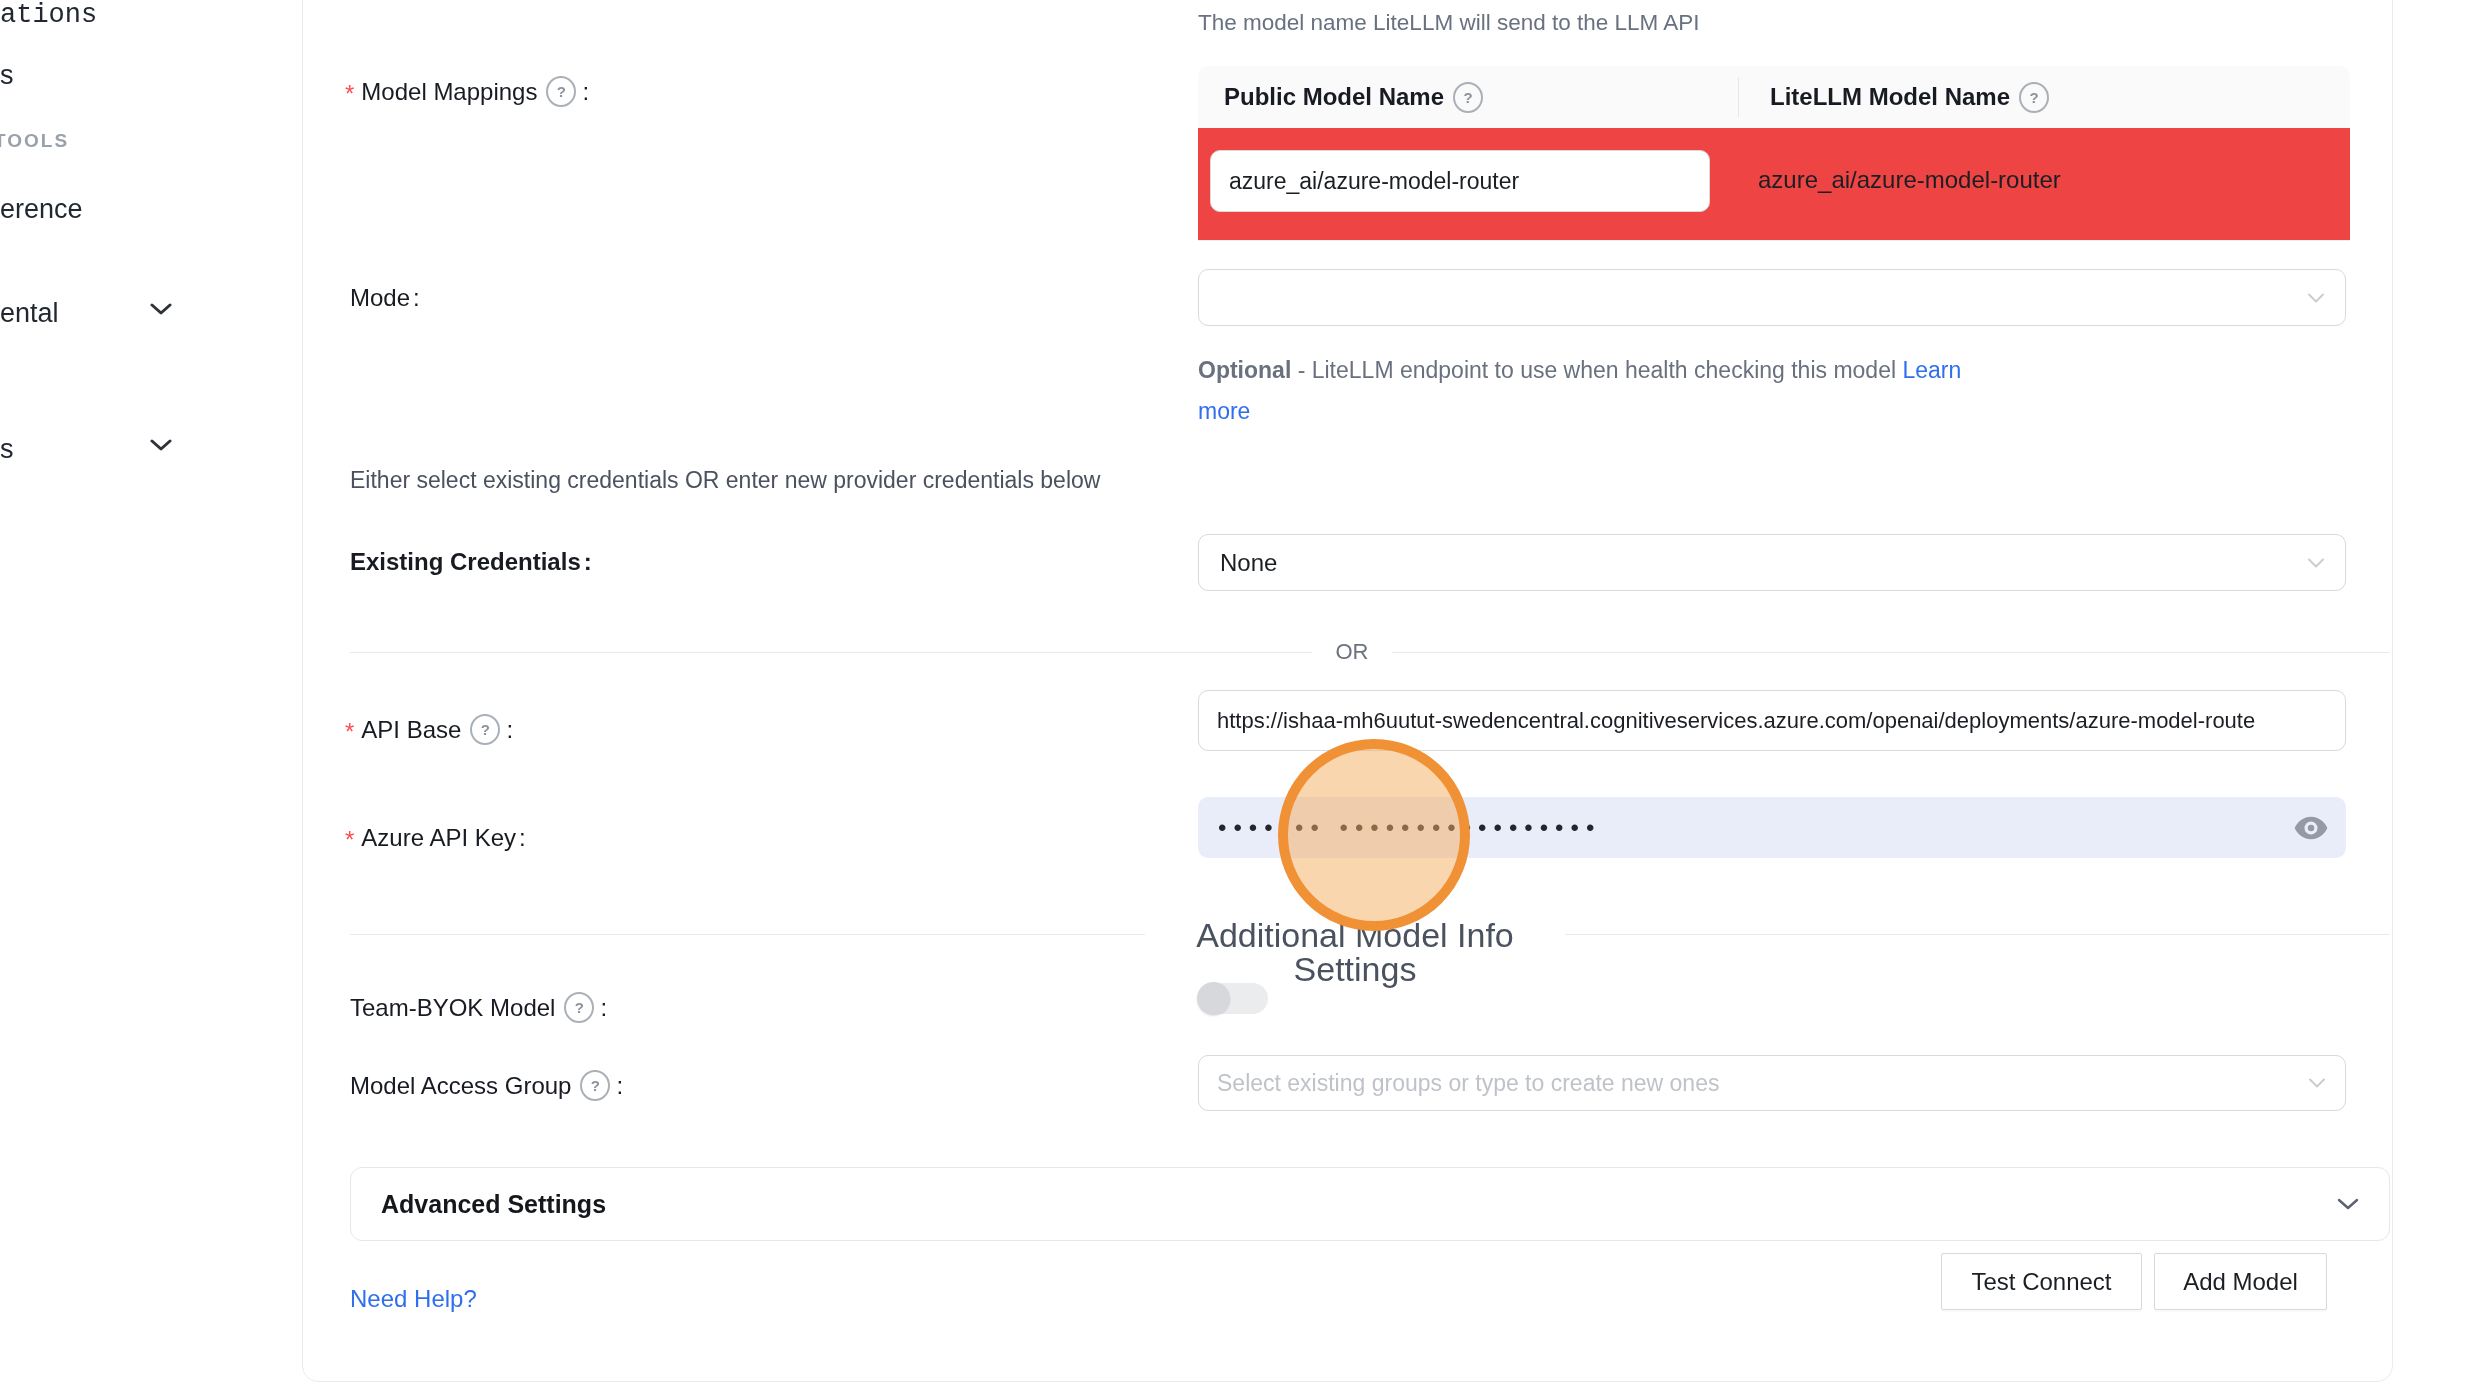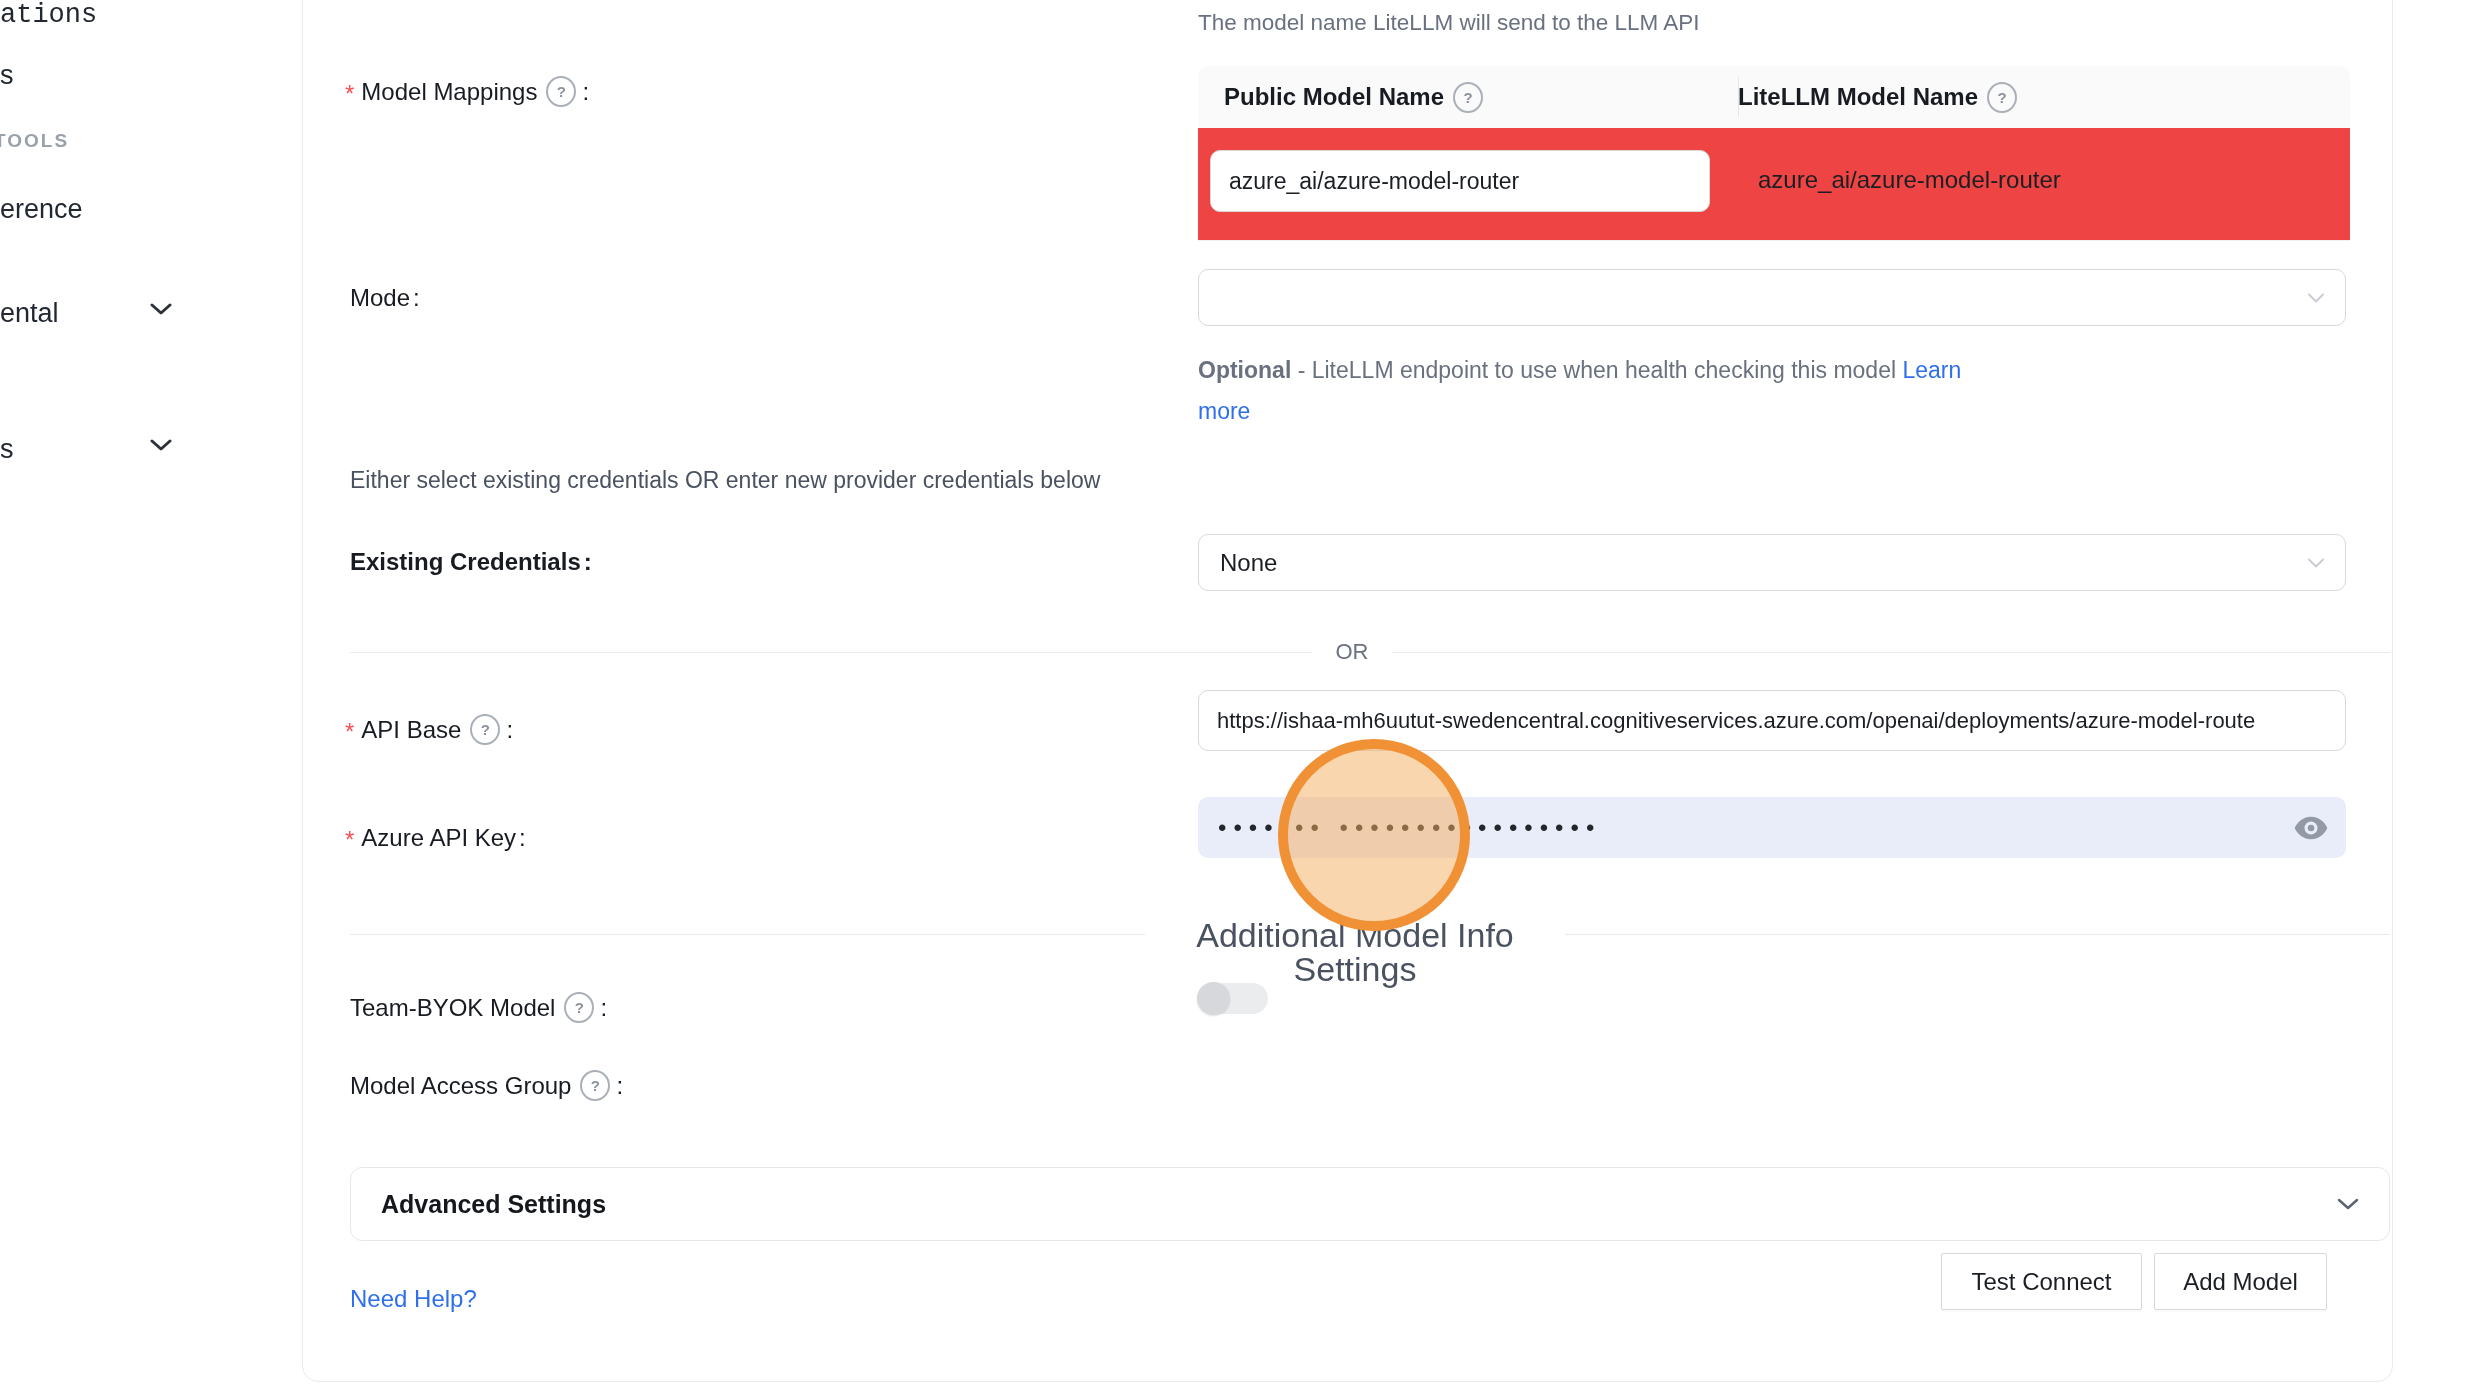--- a/index.html
+++ b/index.html
@@ -20,21 +20,21 @@
   .helper{font-size:22.5px;color:#697180;line-height:30px;}
   .flabel{display:flex;align-items:center;font-size:24px;color:#181c22;line-height:31px;white-space:nowrap;}
   .req{color:#ff4d4f;font-size:24px;margin-right:7px;margin-top:4px;}
   .colon{margin-left:3px;}
   .qicon{display:inline-flex;align-items:center;justify-content:center;width:26px;height:27px;margin:0 3px 0 9px;
          border:2px solid #aab0b8;border-radius:50%;font-size:15px;font-weight:700;color:#8b929b;flex:0 0 auto;cursor:pointer;}
   .link{color:#2f6feb;cursor:pointer;}
 
   
   .tbl-header{position:absolute;left:1198px;top:66px;width:1152px;height:62px;background:#fafafa;
-              border-radius:10px 10px 0 0;display:flex;align-items:center;}
+              border-radius:10px 10px 0 0;display:flex;align-items:center;gap:32px;}
   .th{display:flex;align-items:center;font-size:24px;font-weight:700;color:#181c22;}
   .th1{padding-left:26px;width:518px;box-sizing:border-box;}
   .th-divider{position:absolute;left:540px;top:11px;width:1px;height:40px;background:#e4e6e9;}
   .th2{padding-left:22px;}
   .tbl-body{position:absolute;left:1198px;top:128px;width:1152px;height:112px;background:#ef4444;border-bottom:1px solid #f0f1f3;}
   .cell-input{position:absolute;left:12px;top:22px;width:500px;height:62px;box-sizing:border-box;
               border:1.5px solid #d9d9d9;border-radius:10px;padding:0 18px;font-size:23px;color:#1b1f24;
               font-family:"Liberation Sans",sans-serif;outline:none;background:#fff;}
   .cell-text{position:absolute;left:560px;top:38px;font-size:24px;color:#1b1f24;}
 
@@ -209,20 +209,26 @@
     <div class="knob"></div>
   </div>
 
   <div class="abs flabel" style="left:350px;top:1070px;">
     <span>Model Access Group</span>
     <span class="qicon">
         <span>?</span>
       </span>
     <span class="colon">:</span>
   </div>
+  <div class="abs" style="left:1198px;top:1055px;width:1148px;height:56px;">
+    <input class="textinput" style="left: 0px; top: 0px; width: 1148px; height: 56px; font-size: 23px;" placeholder="Select existing groups or type to create new ones">
+    <svg class="sel-chev" width="18" height="11" viewBox="0 0 18 11">
+        <polyline points="2,2 9,9 16,2" fill="none" stroke="#c9cdd3" stroke-width="2" stroke-linecap="round" stroke-linejoin="round"></polyline>
+      </svg>
+  </div>
 
   <div class="advpanel">
     <span class="advtitle">Advanced Settings</span>
     <span class="advchev">
       <svg width="22" height="13" viewBox="0 0 22 13">
           <polyline points="2,2 11,10 20,2" fill="none" stroke="#5b6270" stroke-width="2.4" stroke-linecap="round" stroke-linejoin="round"></polyline>
         </svg>
     </span>
   </div>
 

